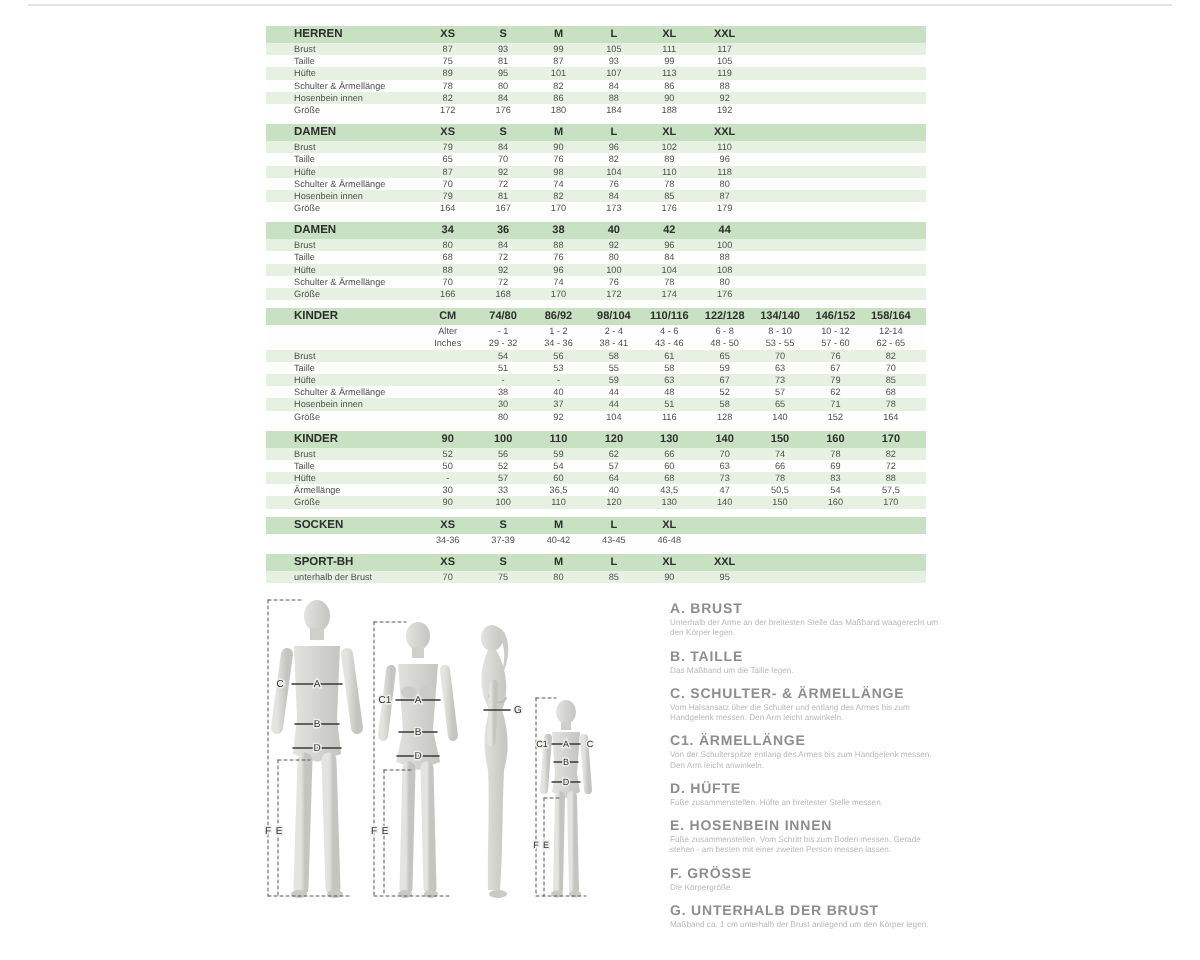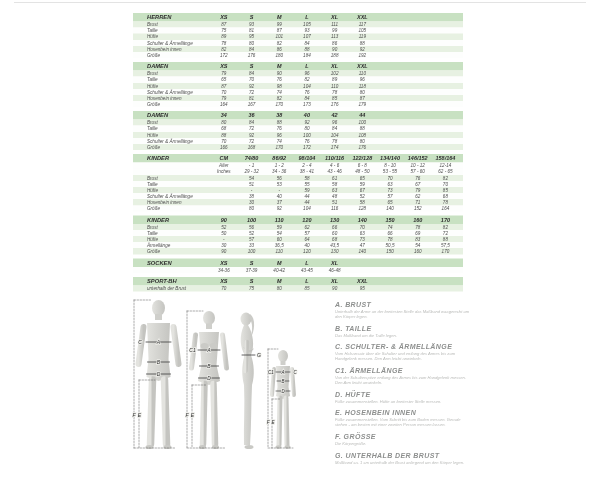--- a/index.html
+++ b/index.html
@@ -1,17 +1,17 @@
 <!DOCTYPE html>
 <html><head>
 <meta charset="utf-8">
 <style>
   html,body{margin:0;padding:0;background:#ffffff;}
   .page{position:relative;width:600px;height:472px;background:#ffffff;overflow:hidden;
-        font-family:"Liberation Sans",sans-serif;font-style:italic;-webkit-text-size-adjust:none;}
+        font-family:"Liberation Sans",sans-serif;-webkit-text-size-adjust:none;}
   .hr{position:absolute;left:14px;right:14px;height:1px;background:#e3e3e3;}
   
   .size-table{position:absolute;left:133px;top:13px;width:660px;
               transform:scale(.5);transform-origin:0 0;}
   .section{margin-bottom:8px;}
   .row{display:flex;align-items:center;height:12.2px;line-height:12.2px;white-space:nowrap;}
   .row.header{height:17px;line-height:17px;background:#c8e1c2;}
   .row.green{background:#e7f1e2;}
   .row.white{background:#fdfefd;}
   .lbl{flex:0 0 126px;padding-left:28px;font-size:9.2px;color:#4e4e4e;overflow:hidden;}

